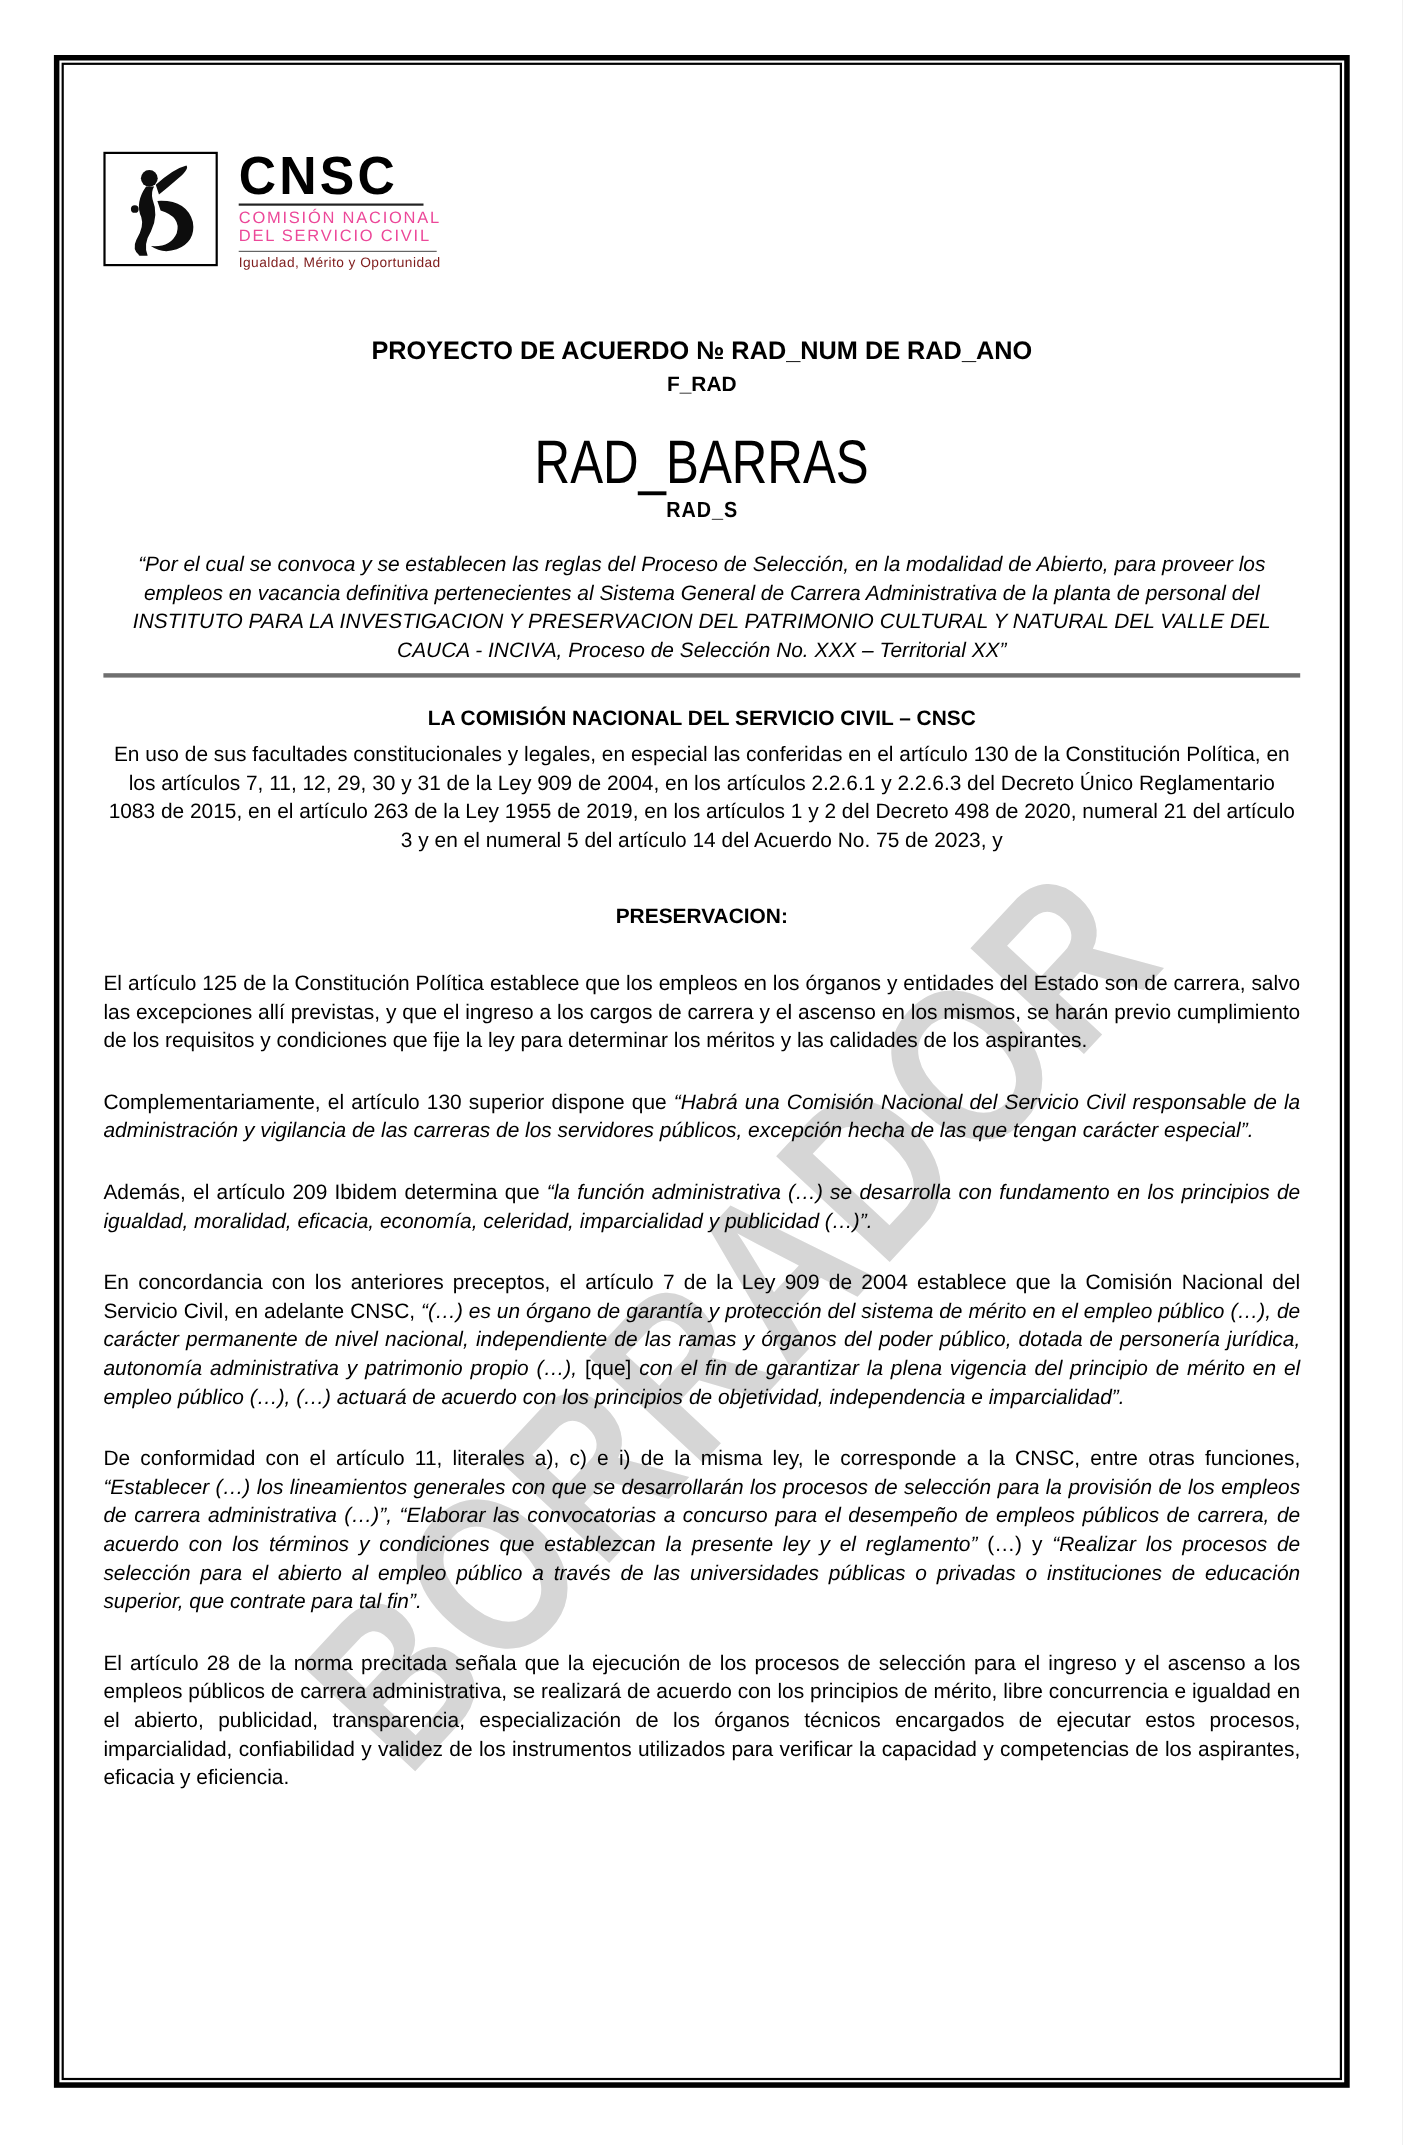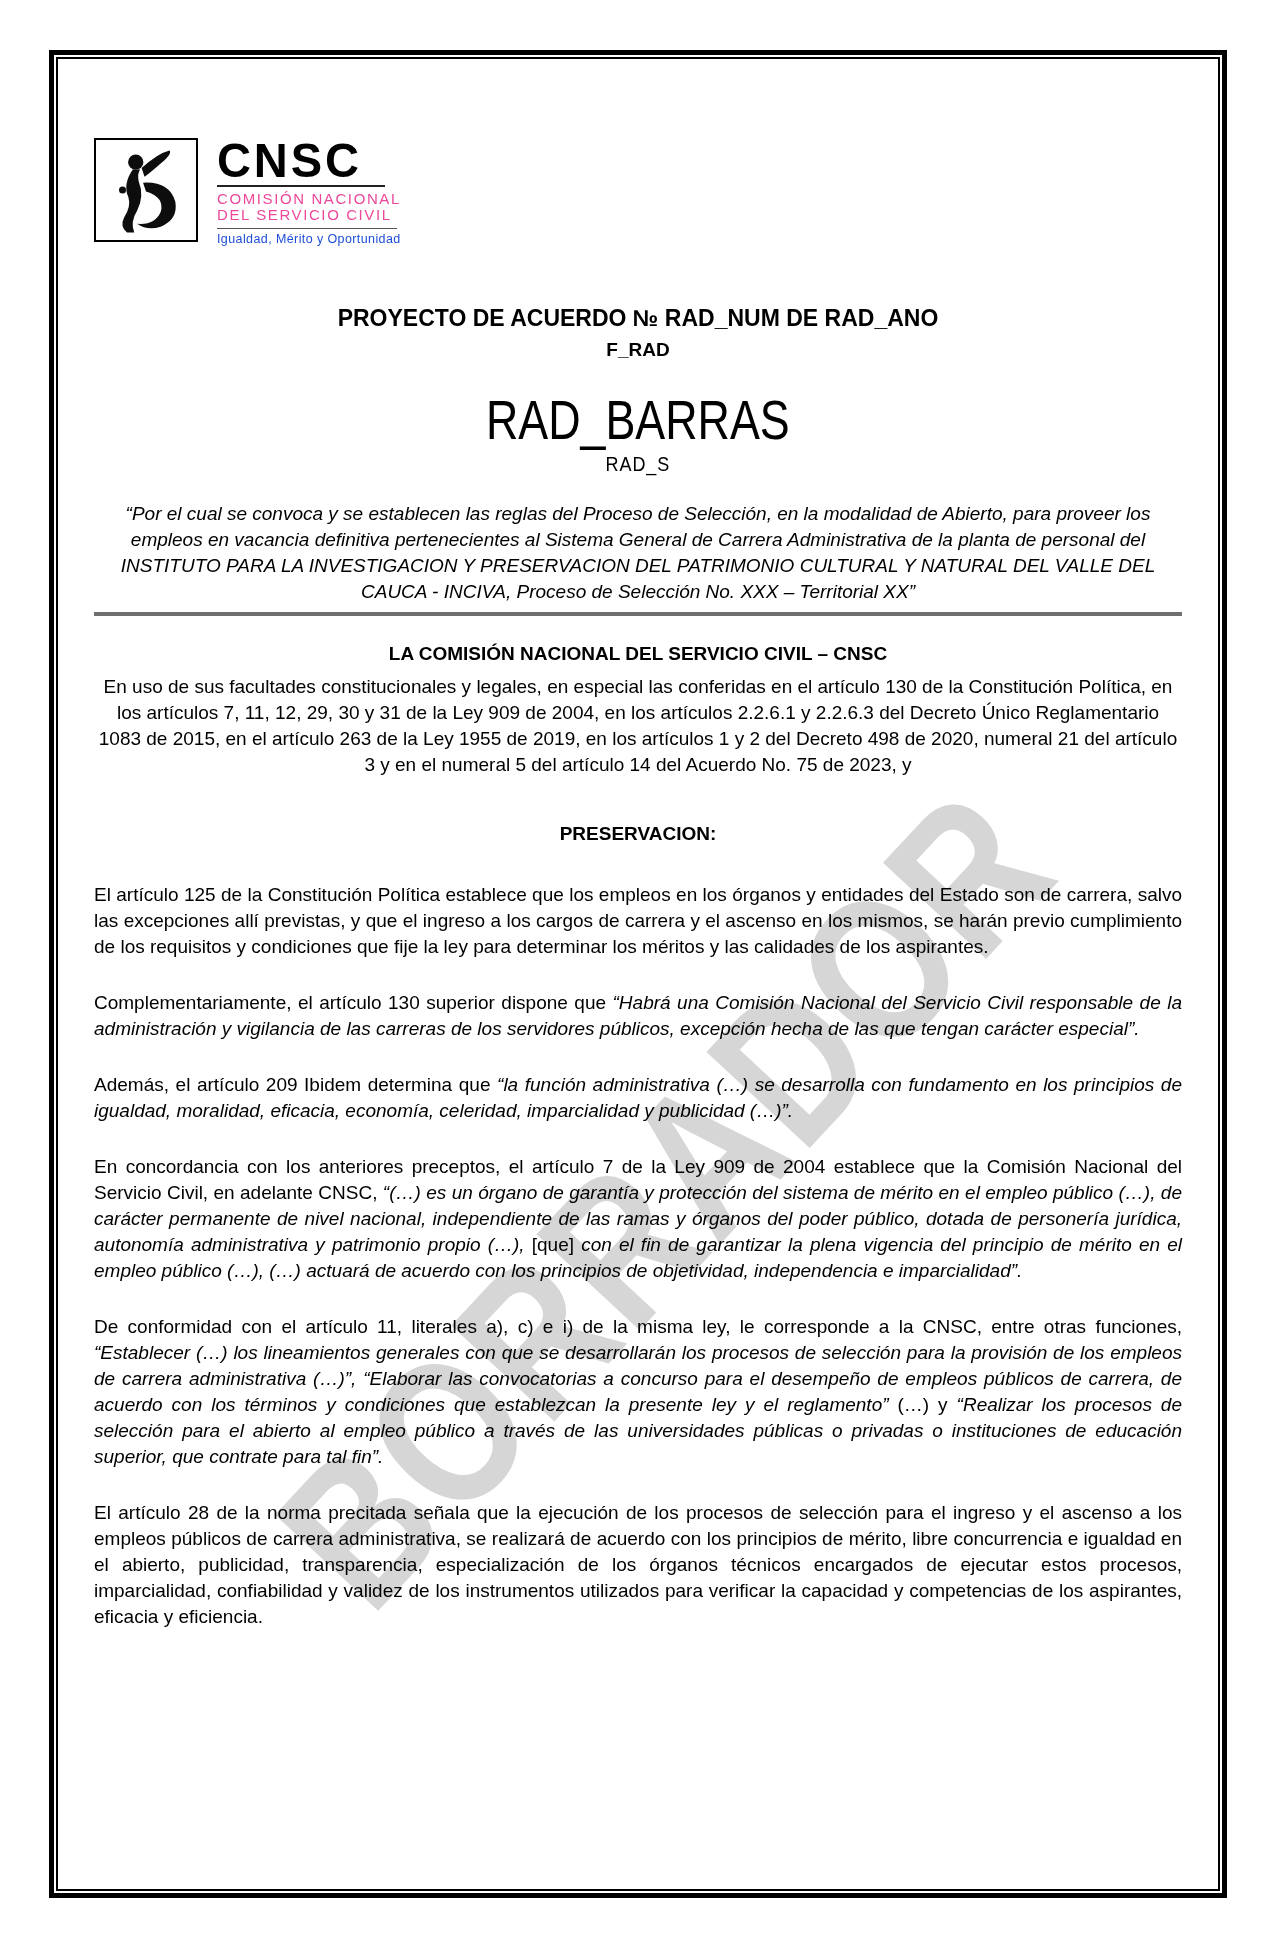--- a/index.html
+++ b/index.html
@@ -45,29 +45,29 @@
   }
   .dancer-box svg{width:88px;height:88px;}
   .cnsc-text{display:flex;flex-direction:column;justify-content:flex-start;}
   .cnsc-acronym{
     font-size:49px;line-height:44px;font-weight:bold;letter-spacing:3px;
     transform:scaleX(.96);transform-origin:left;
   }
   .cnsc-rule{height:2px;background:#222;width:168px;margin:3px 0 4px 0;}
   .cnsc-name{font-size:15px;line-height:16px;letter-spacing:1.6px;color:#ec4899;}
   .cnsc-rule2{height:1px;background:#555;width:180px;margin:5px 0 3px 0;}
-  .cnsc-slogan{font-size:12.5px;letter-spacing:.4px;color:#1d4ed8;}
+  .cnsc-slogan{font-size:12.5px;letter-spacing:.4px;color:#7f1d1d;}
   
   .title1{margin-top:57px;text-align:center;font-size:23px;font-weight:bold;line-height:30px;}
   .title2{text-align:center;font-size:19px;font-weight:bold;line-height:26px;margin-top:4px;}
   .barras{
     margin-top:32px;text-align:center;font-size:56px;line-height:50px;font-weight:normal;
   }
   .barras span{display:inline-block;transform:scaleX(.8);}
-  .rads{text-align:center;font-size:20px;font-weight:normal;line-height:22px;margin-top:8px;}
+  .rads{text-align:center;font-size:20px;font-weight:bold;line-height:22px;margin-top:8px;}
   .rads span{display:inline-block;transform:scaleX(.9);letter-spacing:1px;}
   
   p{margin:0;font-size:19px;line-height:26px;}
   .epigraph{margin-top:26px;text-align:center;font-style:italic;}
   .divider{height:4px;background:#6f6f6f;margin-top:7px;}
   .h-issuer{margin-top:26px;text-align:center;font-size:19px;font-weight:bold;line-height:24px;}
   .preamble{margin-top:8px;text-align:center;}
   .h-considerando{margin-top:44px;text-align:center;font-size:19px;font-weight:bold;line-height:24px;}
   .para{margin-top:30px;text-align:justify;}
   .para.first{margin-top:36px;}

